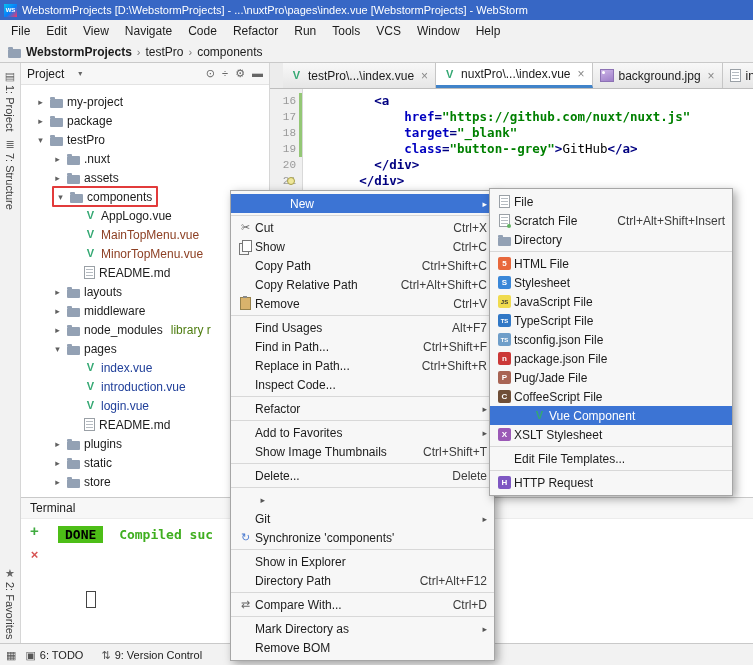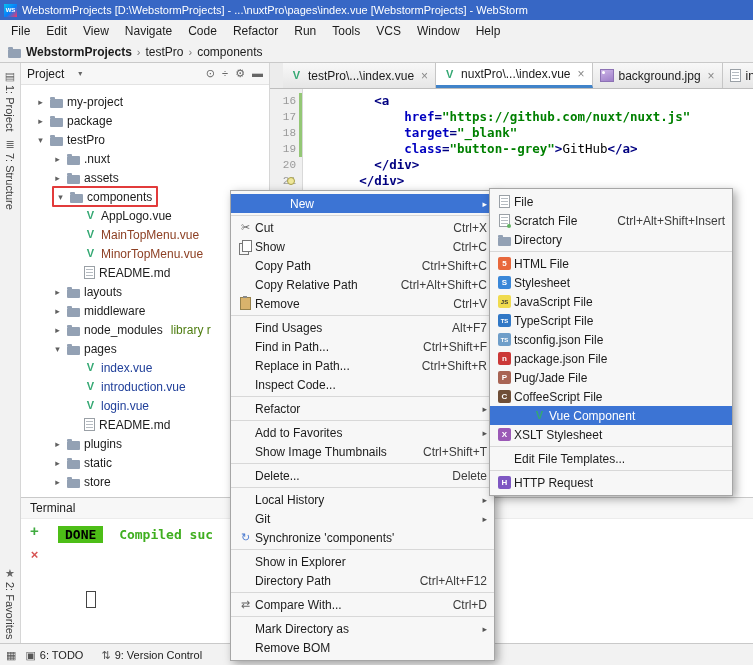--- a/index.html
+++ b/index.html
@@ -496,21 +496,20 @@
       </div>
       <div class="ctx-sep"></div>
       <div class="ctx-item">
         <span class="ctx-icon"></span>
         <span class="ctx-label">Delete...</span>
         <span class="ctx-shortcut">Delete</span>
       </div>
       <div class="ctx-sep"></div>
       <div class="ctx-item">
         <span class="ctx-icon"></span>
-        <span class="ctx-label">Local History</span>
         <span class="ctx-arrow">▸</span>
       </div>
       <div class="ctx-item">
         <span class="ctx-icon"></span>
         <span class="ctx-label">Git</span>
         <span class="ctx-arrow">▸</span>
       </div>
       <div class="ctx-item">
         <span class="ctx-icon">
           <span class="ic glyph" style="color: rgb(74, 122, 208);">↻</span>

